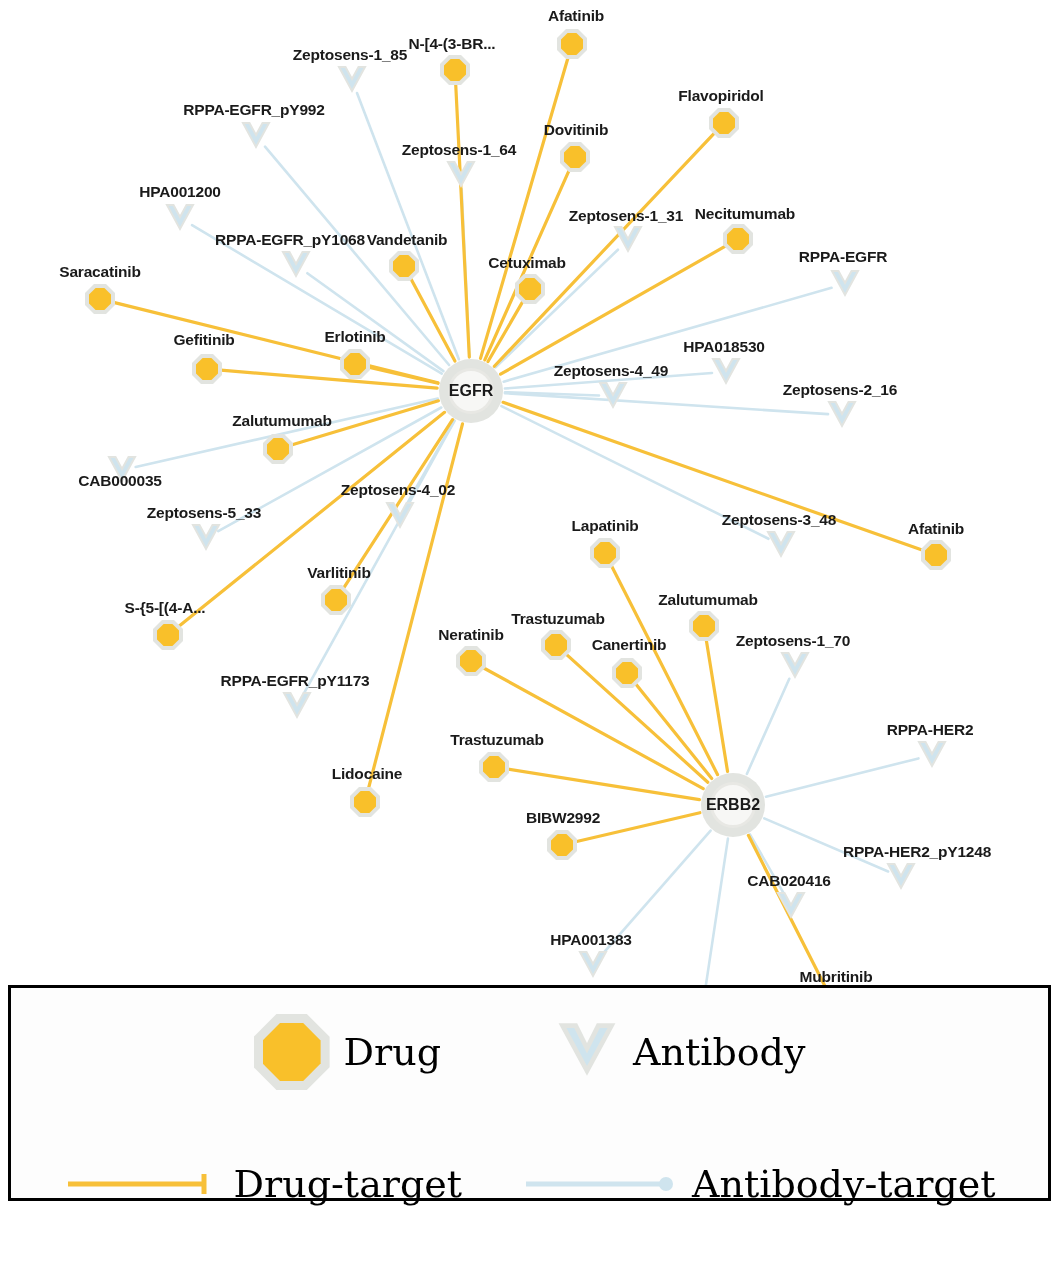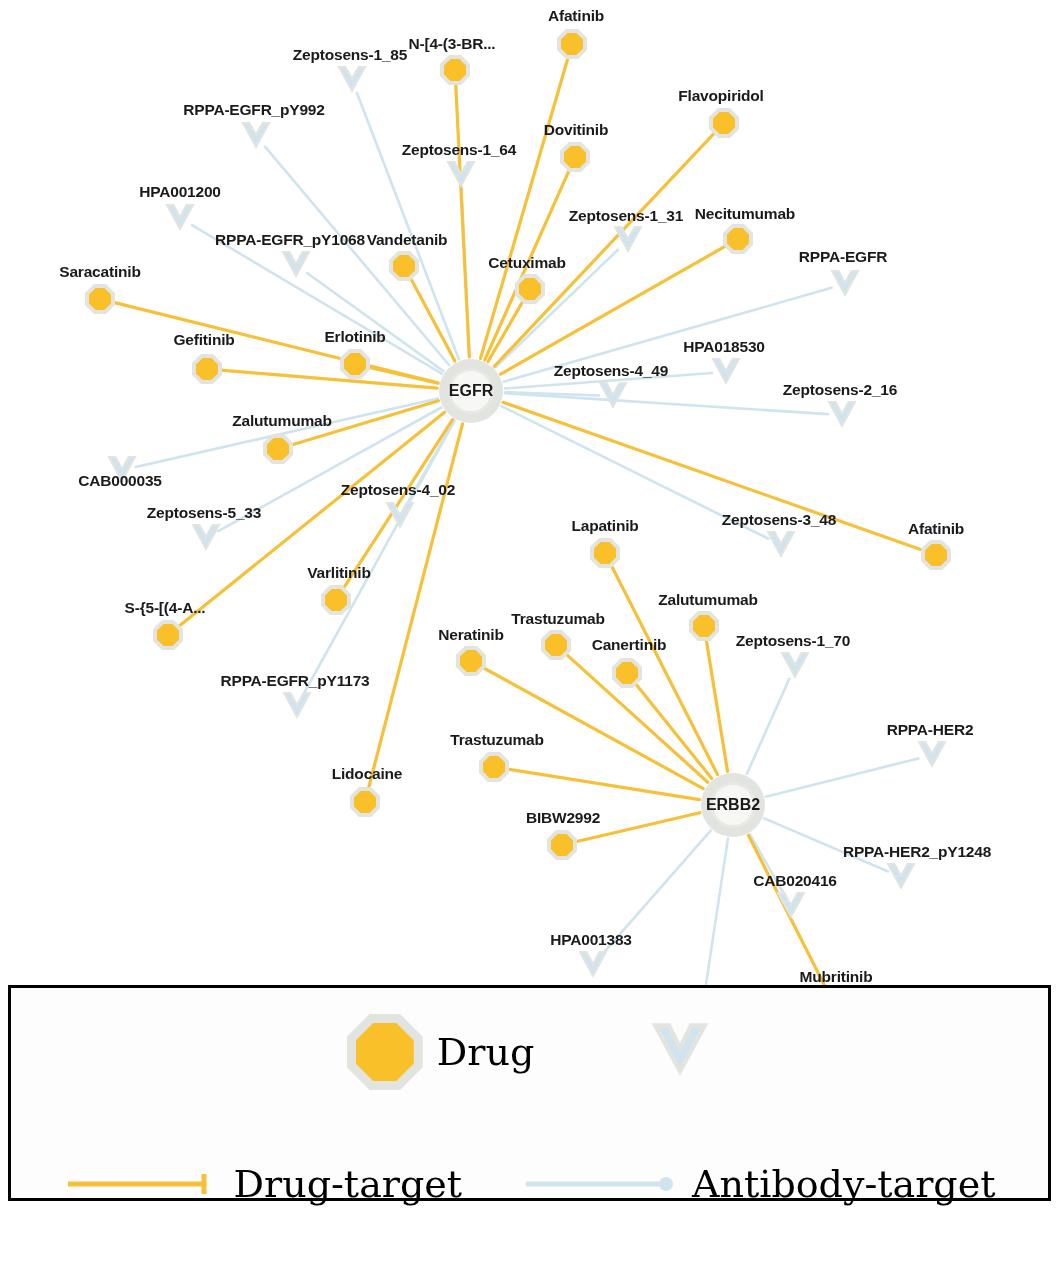--- a/index.html
+++ b/index.html
@@ -323,21 +323,21 @@
         <svg viewBox="0 0 34 34" width="34" height="34">
           <path d="M4 4 L17 28 L30 4 L23.5 4 L17 16 L10.5 4 Z" fill="#cfe4ee" stroke="#e2e4e0" stroke-width="2"></path>
         </svg>
       </div>
       <div class="node-label" style="left: 917px; top: 852px;">RPPA-HER2_pY1248</div>
       <div class="node antibody" style="left: 791px; top: 906px;">
         <svg viewBox="0 0 34 34" width="34" height="34">
           <path d="M4 4 L17 28 L30 4 L23.5 4 L17 16 L10.5 4 Z" fill="#cfe4ee" stroke="#e2e4e0" stroke-width="2"></path>
         </svg>
       </div>
-      <div class="node-label" style="left: 789px; top: 881px; margin-left: 6px;">CAB020416</div>
+      <div class="node-label" style="left: 789px; top: 881px;">CAB020416</div>
       <div class="node antibody" style="left: 593px; top: 965px;">
         <svg viewBox="0 0 34 34" width="34" height="34">
           <path d="M4 4 L17 28 L30 4 L23.5 4 L17 16 L10.5 4 Z" fill="#cfe4ee" stroke="#e2e4e0" stroke-width="2"></path>
         </svg>
       </div>
       <div class="node-label" style="left: 591px; top: 940px;">HPA001383</div>
       <div class="node antibody" style="left: 702px; top: 1011px;">
         <svg viewBox="0 0 34 34" width="34" height="34">
           <path d="M4 4 L17 28 L30 4 L23.5 4 L17 16 L10.5 4 Z" fill="#cfe4ee" stroke="#e2e4e0" stroke-width="2"></path>
         </svg>
@@ -482,20 +482,21 @@
         <div class="lg-text">Drug</div>
       </div>
       <div class="spacer-l"></div>
       <div class="spacer-l"></div>
       <div class="lg-item">
         <div class="lg-ab-shape">
           <svg viewBox="0 0 34 34" width="64" height="64">
             <path d="M4 3 L17 27 L30 3 L23 3 L17 15 L11 3 Z" fill="#cfe4ee" stroke="#e2e4e0" stroke-width="2.5"></path>
           </svg>
         </div>
+        <div class="lg-text">Antibody</div>
       </div>
     </div>
     <div class="lg-row2">
       <div class="lg-edge-item">
         <svg width="160" height="26">
           <line x1="4" y1="13" x2="140" y2="13" stroke="#f7c039" stroke-width="5"></line>
           <line x1="140" y1="3" x2="140" y2="23" stroke="#f7c039" stroke-width="5"></line>
         </svg>
         <div class="lg-text">Drug-target</div>
       </div>

